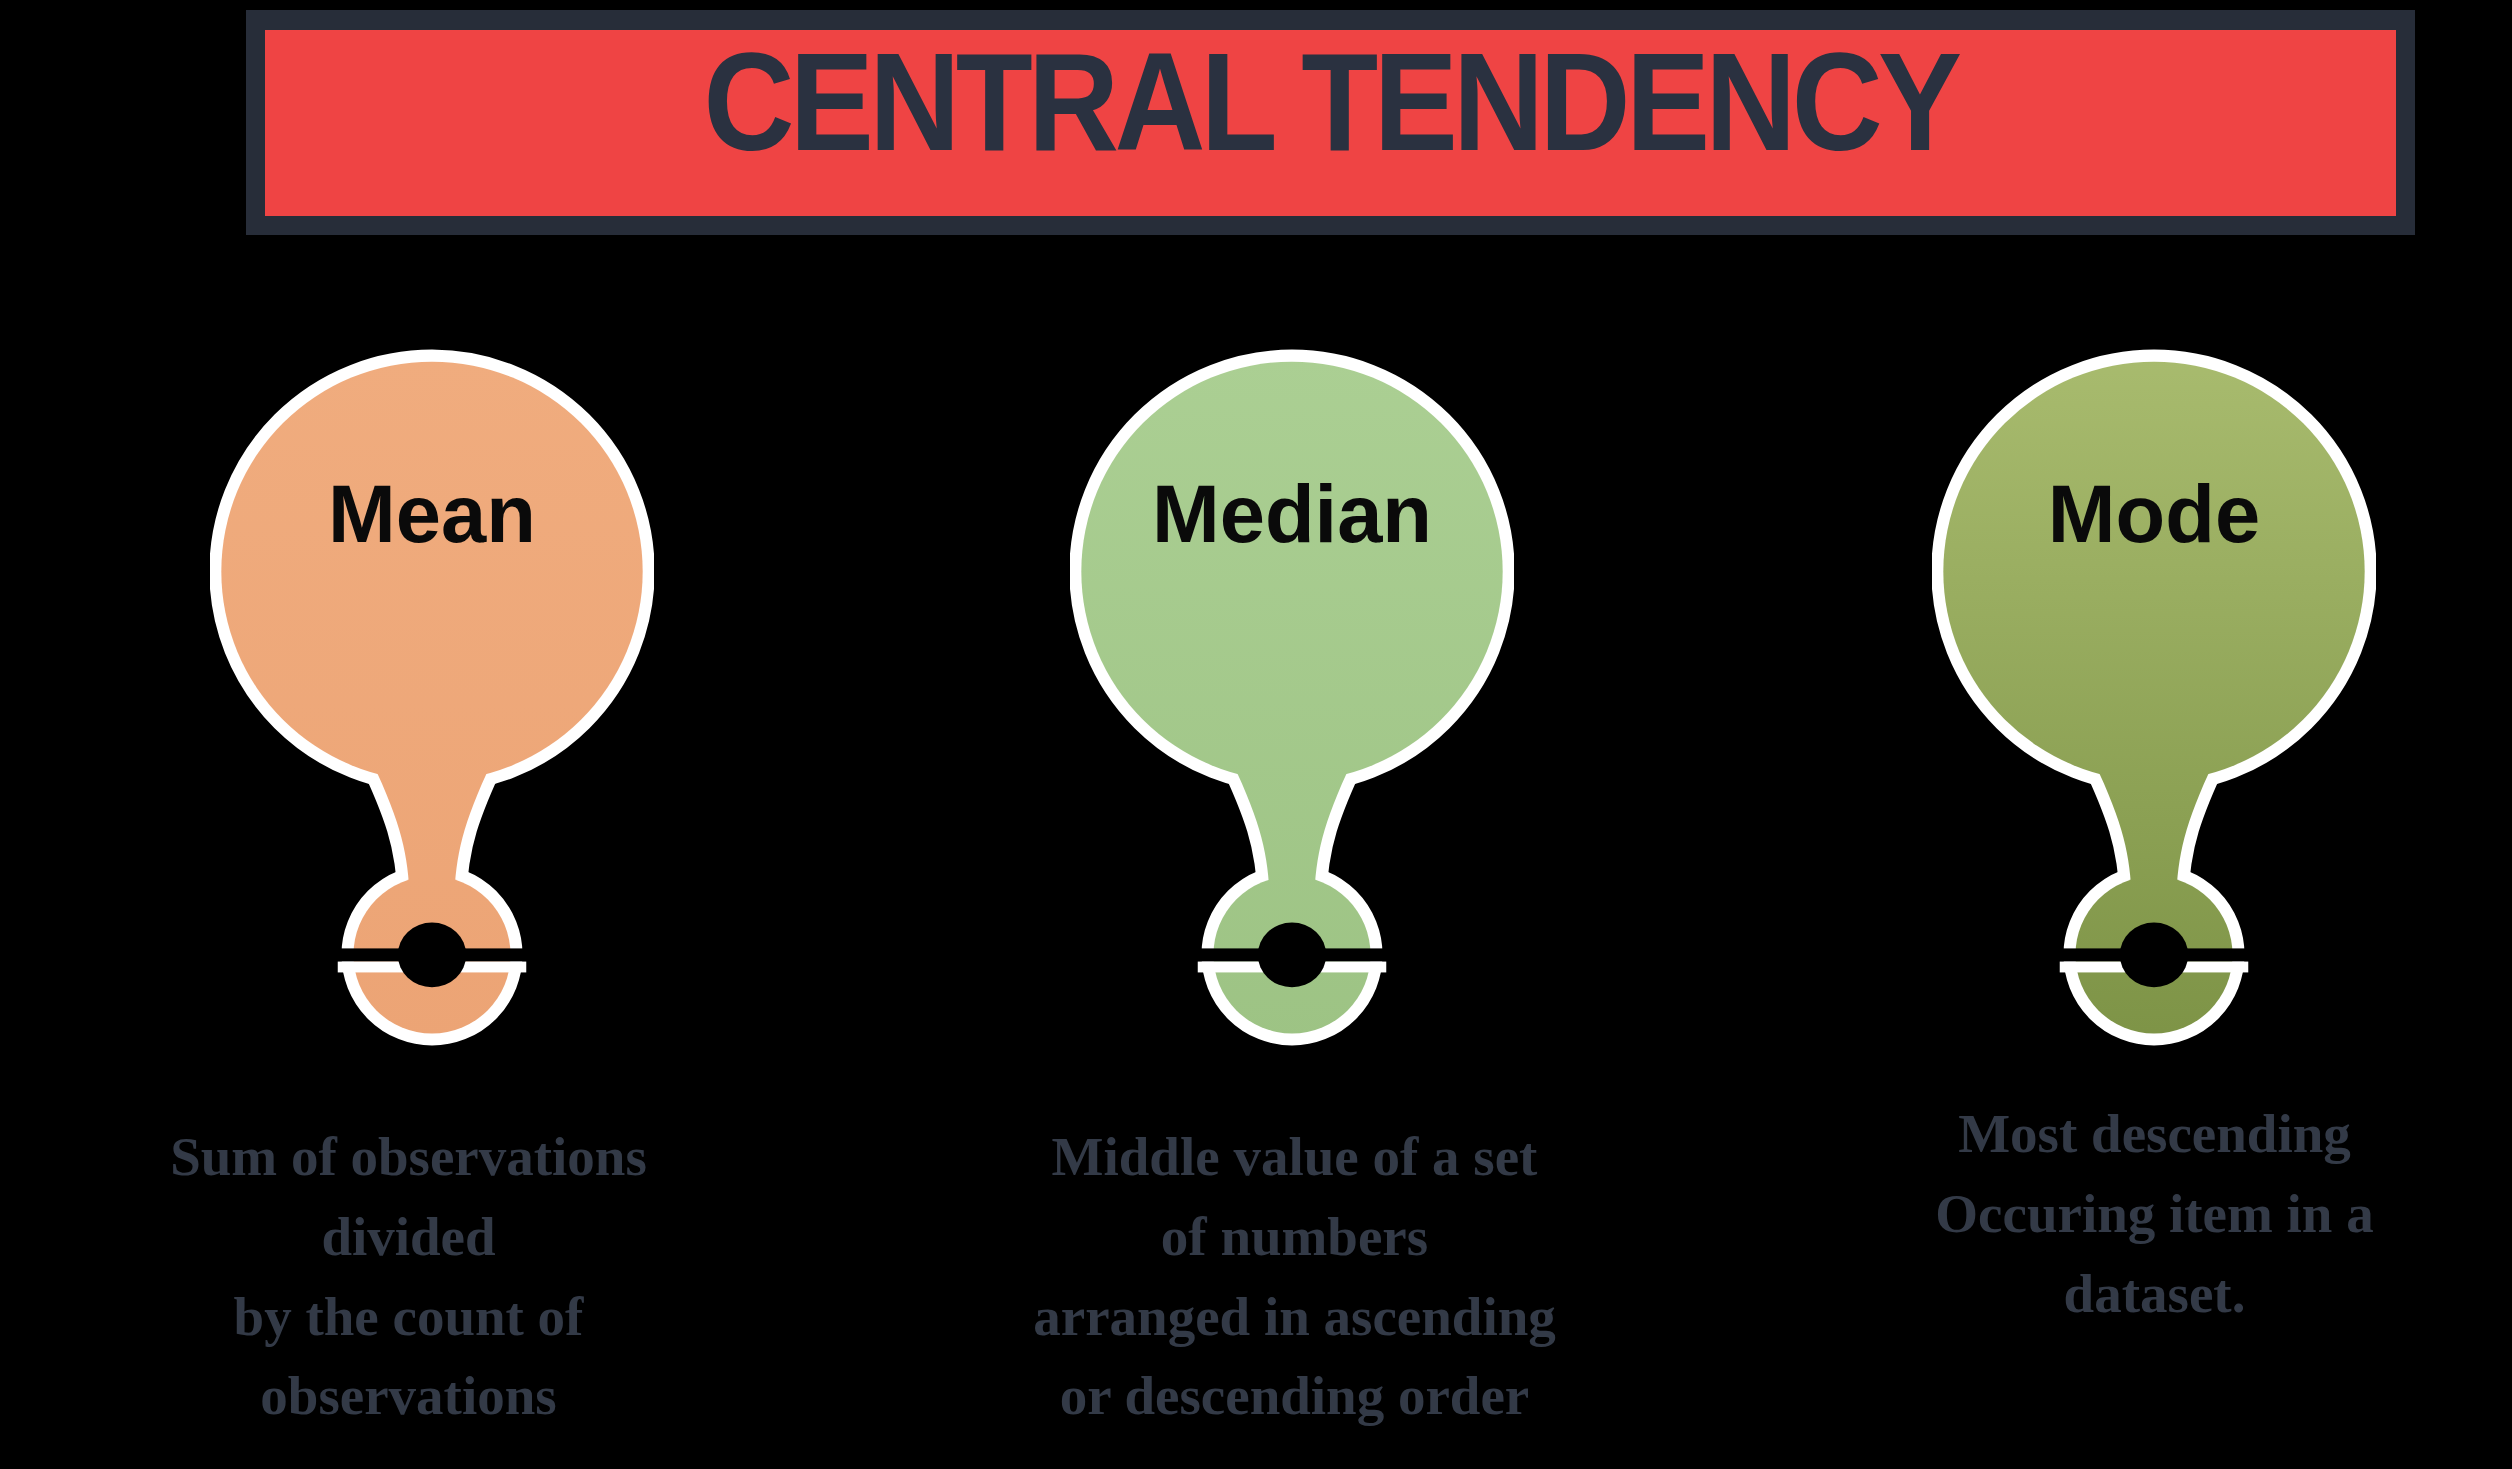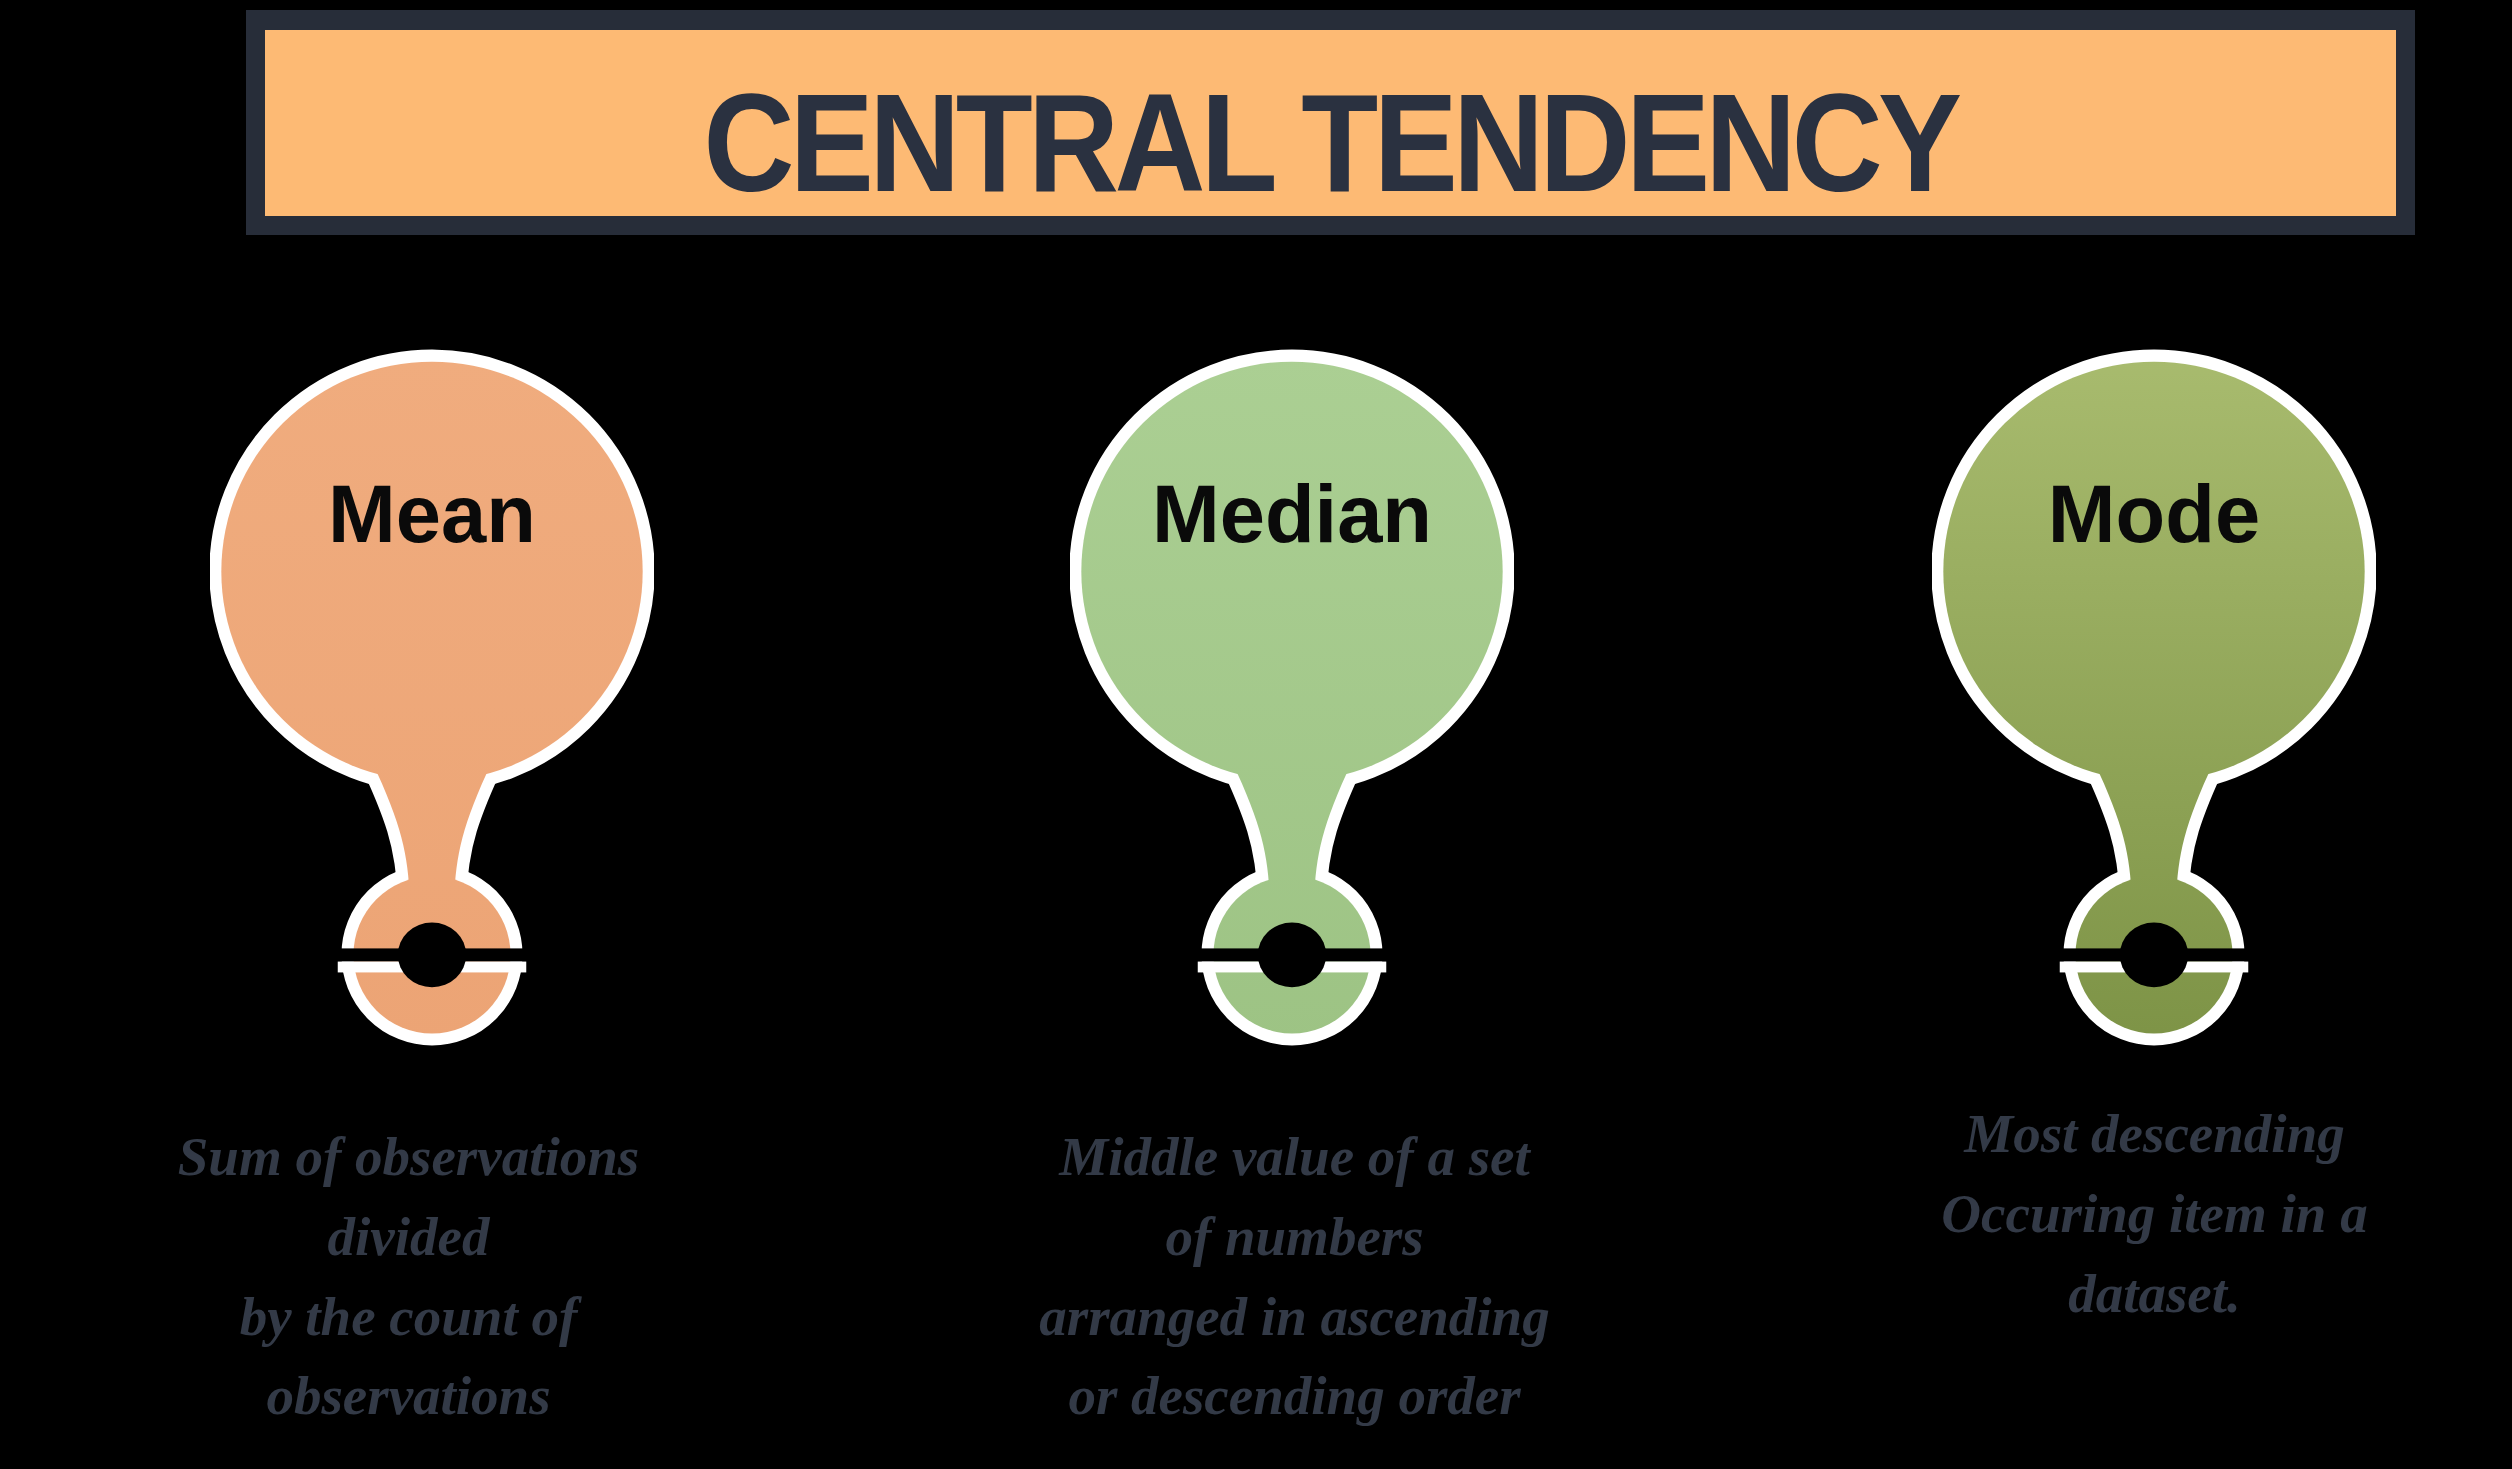--- a/index.html
+++ b/index.html
@@ -6,43 +6,43 @@
   #canvas {
     position:relative; width:2512px; height:1469px;
     background:#000000; overflow:hidden;
     font-family:"Liberation Sans", sans-serif;
   }
   .header-outer {
     position:absolute; left:246px; top:10.2px; width:2169px; height:225px;
     background:#272D39;
   }
   .header-inner {
-    position:absolute; inset:19.4px; background:#fdba74;
-    display:flex; align-items:flex-end; justify-content:center;
+    position:absolute; inset:19.4px; background:#ef4444;
+    display:flex; align-items:flex-start; justify-content:center;
   }
   .title {
     font-family:"Liberation Sans", sans-serif;
     font-weight:bold; font-size:126px; letter-spacing:-4.6px;
     color:#2A3140; transform:scaleY(1.1); transform-origin:center;
     white-space:nowrap;
   }
   .balloon { position:absolute; width:444px; height:730px; top:345px; }
   .balloon.mean   { left:210px; }
   .balloon.median { left:1070px; }
   .balloon.mode   { left:1932px; }
   .balloon text {
     font-family:"Liberation Sans", sans-serif;
     font-weight:bold; font-size:88px; fill:#0A0A0A;
     text-anchor:middle;
   }
   .desc {
     position:absolute; width:703px;
     font-family:"Liberation Serif", serif; font-weight:bold;
     font-size:55px; line-height:1.45; color:#333A47;
-    text-align:center; white-space:pre-line;font-style:italic;
+    text-align:center; white-space:pre-line;
   }
   .desc.mean   { left:57px;   top:1117px; }
   .desc.median { left:943px; top:1117px; }
   .desc.mode   { left:1803px; top:1094px; }
 </style>
 </head>
 <body>
 
 <div id="canvas">
 

